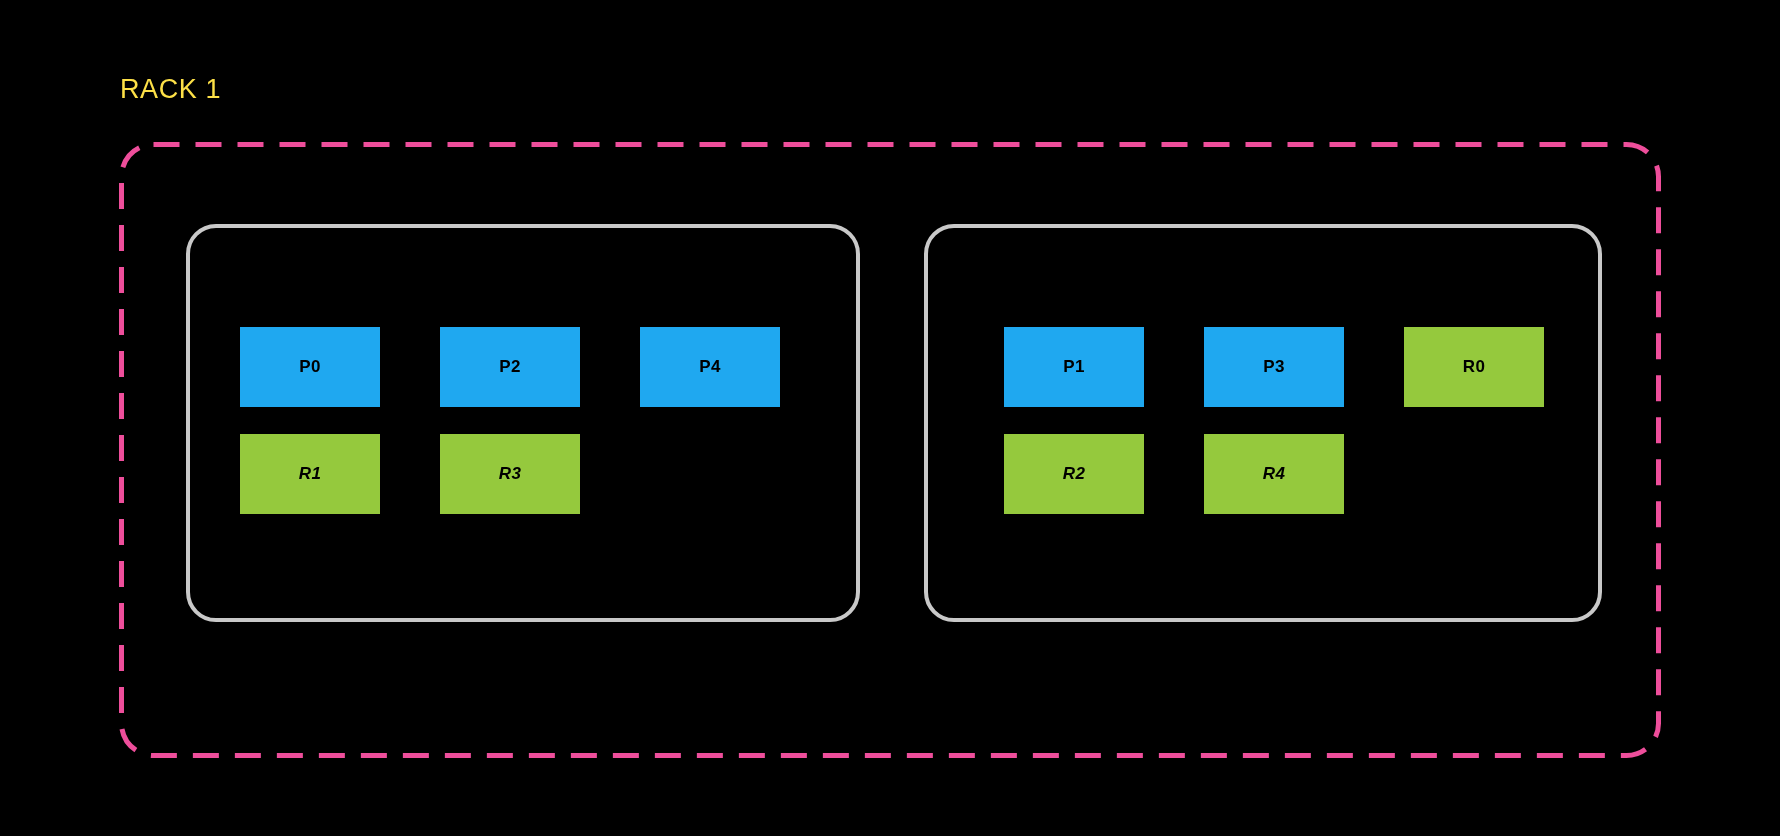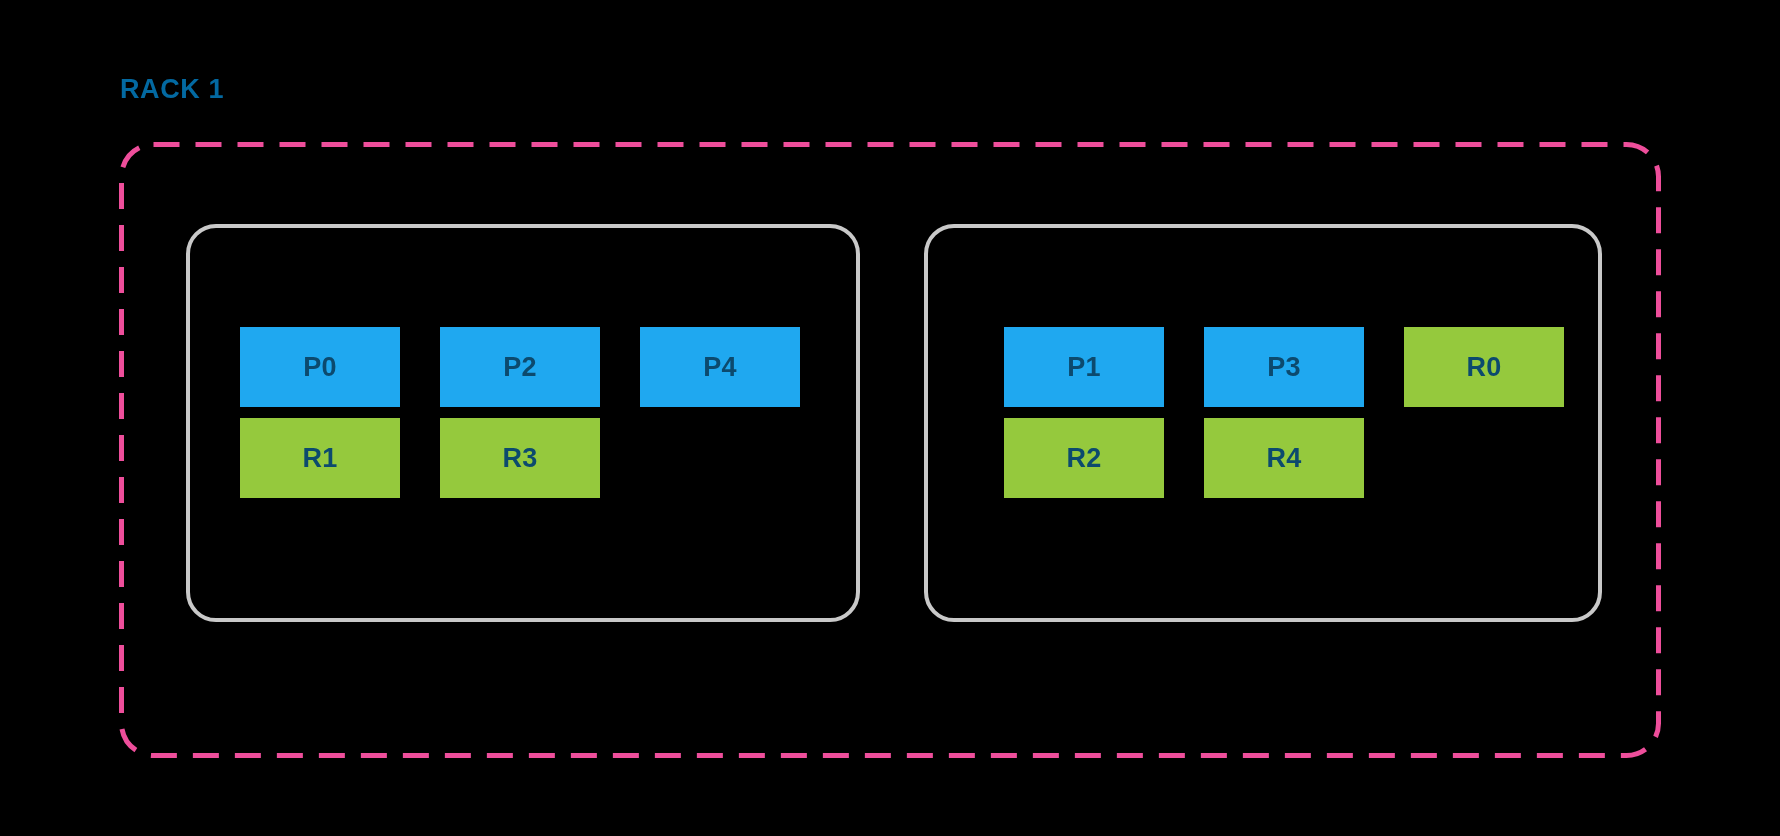--- a/index.html
+++ b/index.html
@@ -19,23 +19,23 @@
     background: #000000;
     overflow: hidden;
   }
 
   
   .rack-label {
     position: absolute;
     left: 120px;
     top: 72px;
     font-size: 27px;
-    font-weight: bold;
+    font-weight: normal;
     letter-spacing: 0.6px;
-    color: #0369a1;
+    color: #fde047;
     white-space: nowrap;
     line-height: 34px;
   }
 
   
   .rack-boundary {
     position: absolute;
     left: 119px;
     top: 142px;
     width: 1542px;
@@ -63,39 +63,39 @@
   .node-group.right { left: 924px;  top: 224px; width: 678px; height: 398px; }
 
   
   .chip-row {
     position: absolute;
     display: flex;
     flex-direction: row;
     align-items: flex-start;
   }
   .chip-row.row-1 { top: 99px; }
-  .chip-row.row-2 { top: 190px; }
+  .chip-row.row-2 { top: 206px; font-style: italic; }
   .node-group.left  .chip-row { left: 50px; }
   .node-group.right .chip-row { left: 52px; margin-left: 24px; }
 
   .chip-slot {
     width: 160px;
     height: 80px;
     margin-right: 40px;
   }
   .chip-slot:last-child { margin-right: 0; }
 
   .chip {
-    width: 160px;
+    width: 140px;
     height: 80px;
     display: flex;
     align-items: center;
     justify-content: center;
-    color: #0c4a6e;
-    font-size: 27px;
+    color: #000000;
+    font-size: 17px;
     font-weight: bold;
     letter-spacing: 0.3px;
     box-sizing: border-box;
     user-select: none;
   }
   .chip.partition { background: #1FA8F0; }
   .chip.replica   { background: #95C93D; text-align: right; }
   .chip-slot.empty .chip { background: transparent; }
 </style>
 </head>

